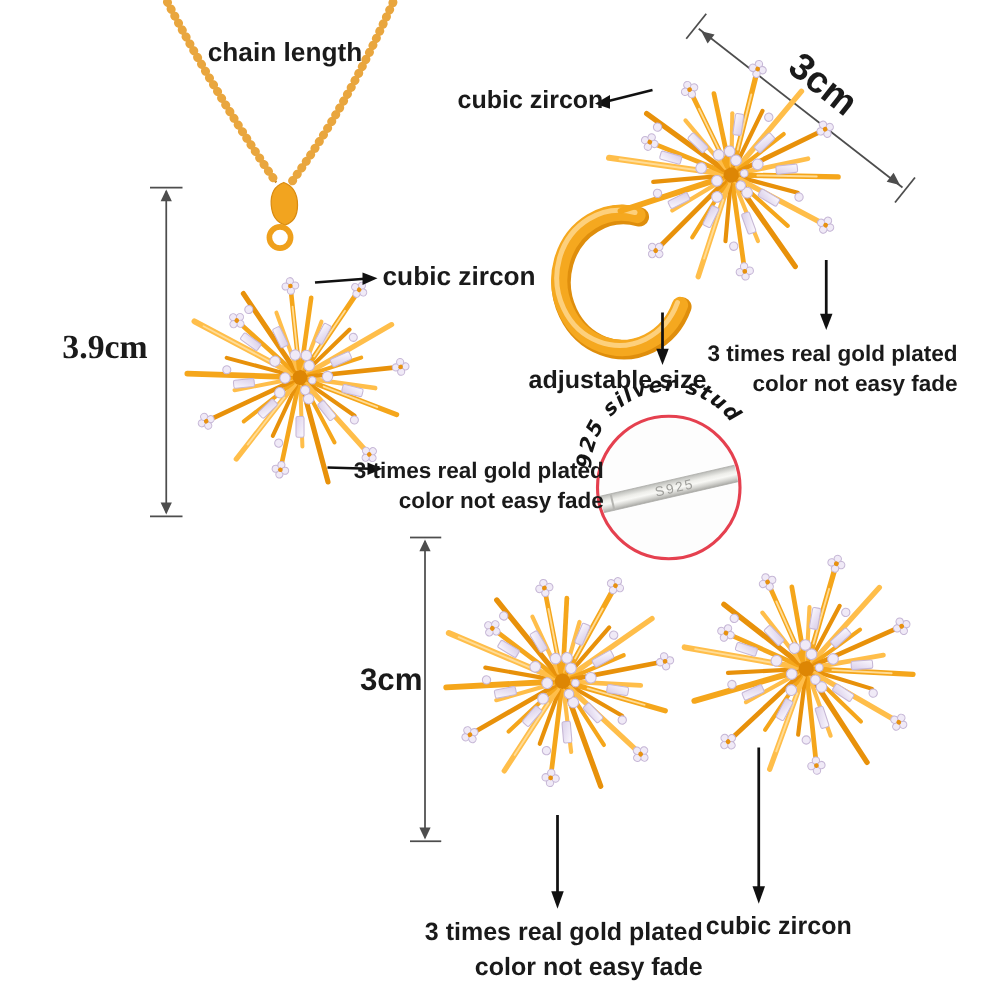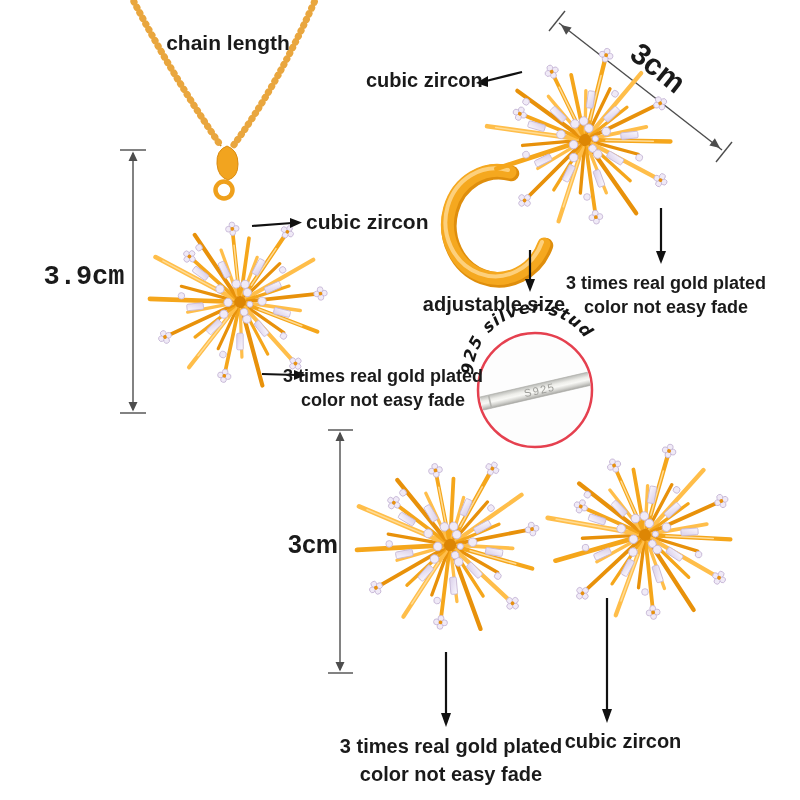--- a/index.html
+++ b/index.html
@@ -1,22 +1,22 @@
 <!DOCTYPE html>
 <html style="--text: #1a1a1a; --gold: #F5A61B; --gold-light: #FFD98E; --gold-deep: #DE8500; --stone: #EFE9F6; --inset-ring: #E5404F; --measure: #4d4d4d; --silver: #D8D8D4;"><head>
 <meta charset="utf-8">
 <style>
   html,body{margin:0;padding:0;background:#ffffff;}
   #canvas{
     position:relative;width:800px;height:800px;background:#ffffff;overflow:hidden;
     font-family:"Liberation Sans",sans-serif;
   }
   .lbl{position:absolute;color:var(--text,#1a1a1a);font-weight:700;white-space:nowrap;line-height:1.2;}
-  .ctr{transform:translateX(-50%);text-align:center;}
-  .mono{font-family:Liberation Mono, monospace;}
+  .ctr{transform:translateX(-50%);text-align:right;}
+  .mono{font-family:Liberation Serif, serif;}
   svg{position:absolute;left:0;top:0;}
   .ray{stroke-linecap:round;fill:none;}
   .ra{stroke:#F5A61B}.rb{stroke:#FFBE4A}.rc{stroke:#E8910A}
   .hl{stroke:#FFDC96;stroke-width:1.6;stroke-linecap:round;fill:none}
   .stone{fill:#F0EAF7;stroke:#C6B7D6;stroke-width:0.9}
   .bag{fill:url(#sg);stroke:#C6B7D6;stroke-width:0.9}
   .goldfill{fill:#F2A41F;stroke:#D98B10;stroke-width:1}
   .meas{stroke:var(--measure,#4d4d4d);stroke-width:1.4;fill:none}
   .meashead{fill:var(--measure,#4d4d4d)}
   .arrow{stroke:#111111;stroke-width:2.2;fill:none}

